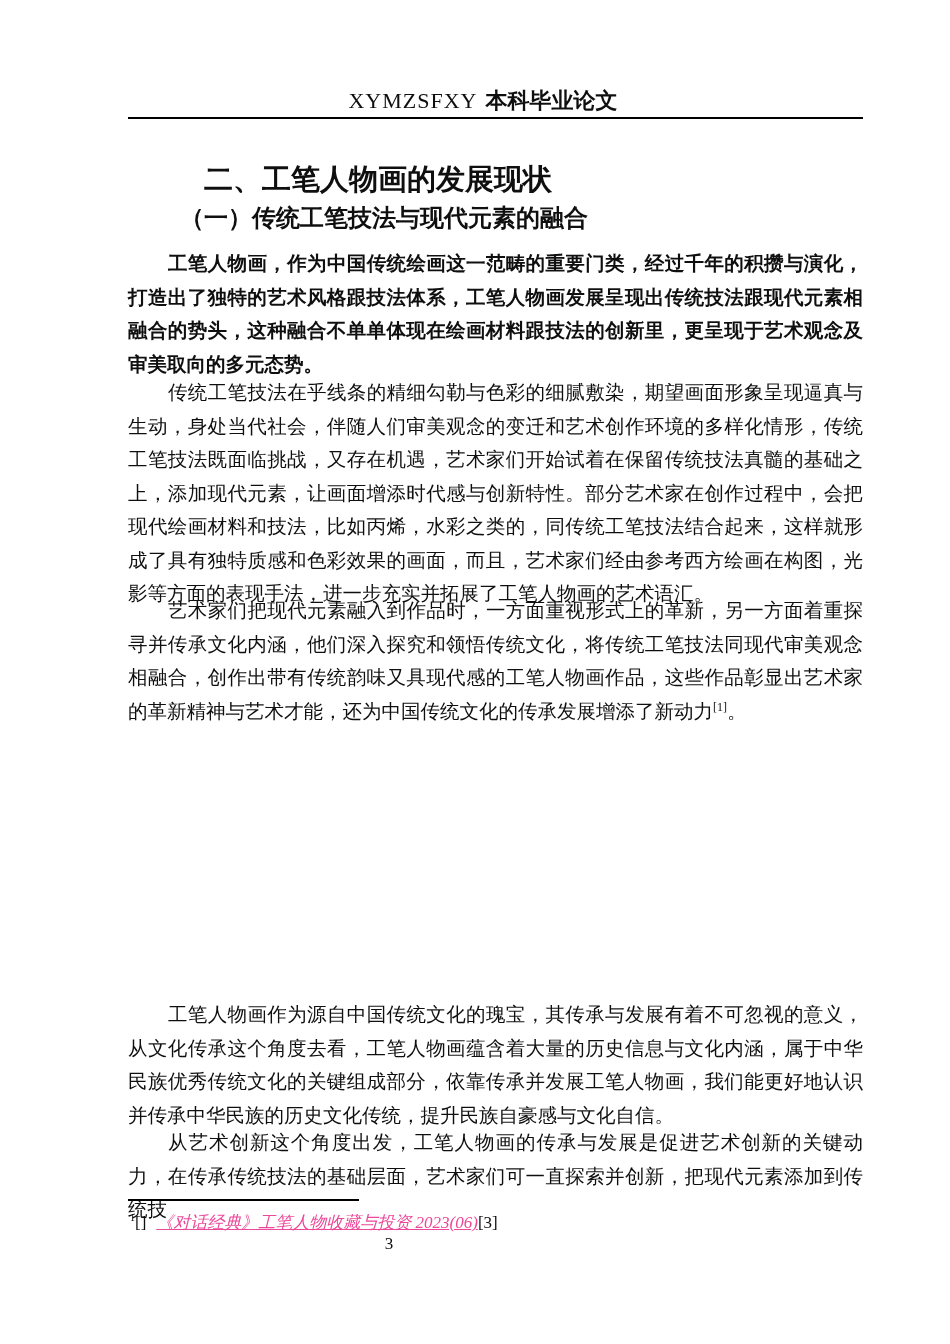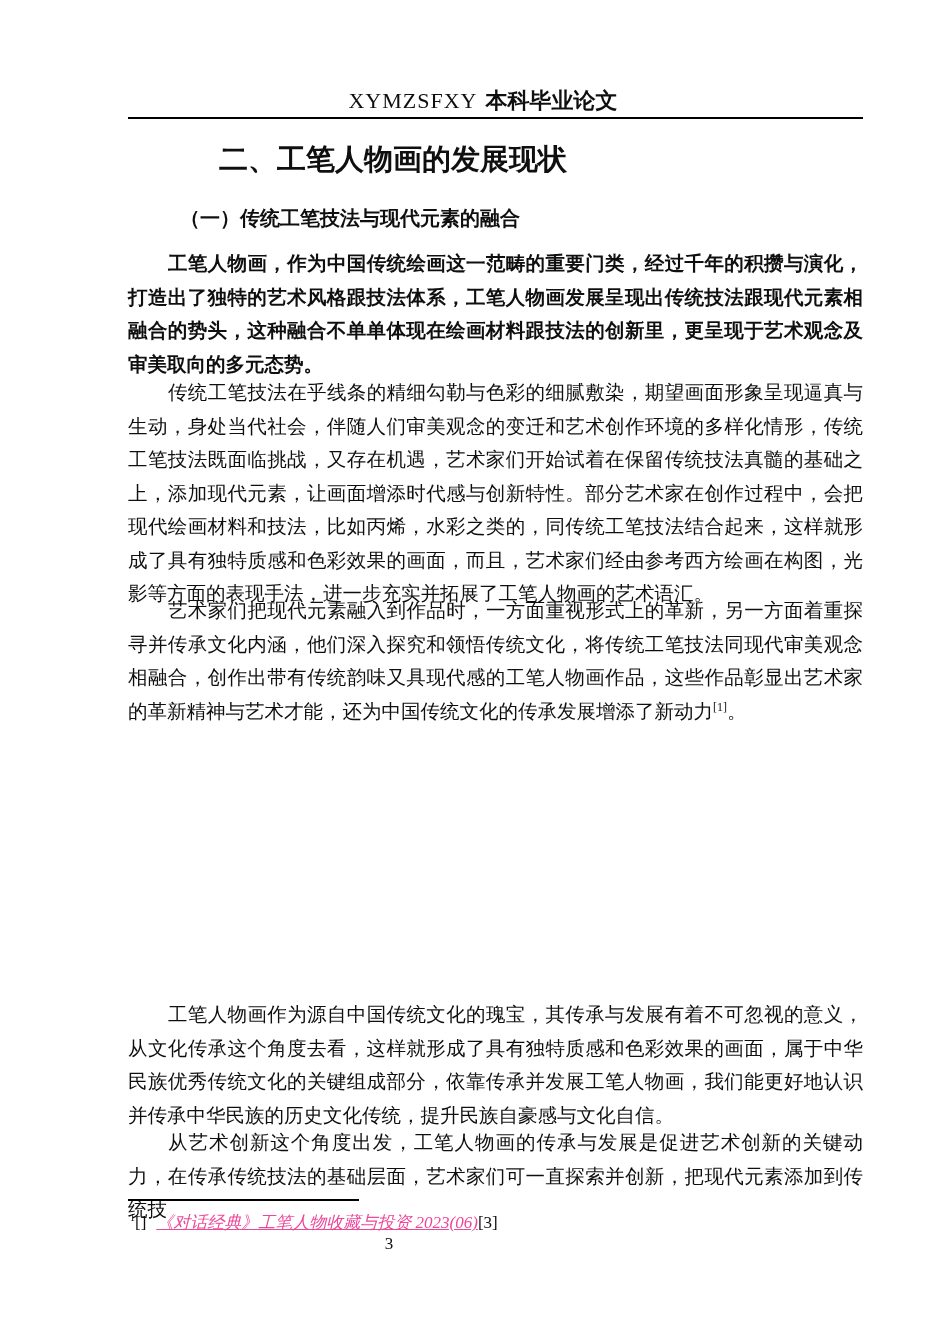--- a/index.html
+++ b/index.html
@@ -36,35 +36,34 @@
   .header-rule {
     position: absolute;
     top: 117px;
     left: 128px;
     width: 735px;
     height: 2px;
     background: #000000;
   }
   .h1 {
     position: absolute;
-    top: 142px;
+    top: 162px;
     left: 204px;
     font-family: "Liberation Sans", "DejaVu Sans", sans-serif;
     font-weight: 700;
     font-size: 29px;
     line-height: 34px;
     white-space: nowrap;
-    margin-left: 15px;
   }
   .h2 {
     position: absolute;
     left: 180px;
     font-family: "Liberation Sans", "DejaVu Sans", sans-serif;
     font-weight: 700;
-    font-size: 20px;
+    font-size: 24px;
     line-height: 32px;
     white-space: nowrap;
   }
   .h2a { top: 202px; }
   .h2b { top: 953px; }
   .para {
     position: absolute;
     left: 128px;
     width: 735px;
     font-size: 19.5px;
@@ -138,21 +137,21 @@
   <div class="h2 h2a">（一）传统工笔技法与现代元素的融合</div>
 
   <p class="para p1">工笔人物画，作为中国传统绘画这一范畴的重要门类，经过千年的积攒与演化，打造出了独特的艺术风格跟技法体系，工笔人物画发展呈现出传统技法跟现代元素相融合的势头，这种融合不单单体现在绘画材料跟技法的创新里，更呈现于艺术观念及审美取向的多元态势。</p>
 
   <p class="para p2">传统工笔技法在乎线条的精细勾勒与色彩的细腻敷染，期望画面形象呈现逼真与生动，身处当代社会，伴随人们审美观念的变迁和艺术创作环境的多样化情形，传统工笔技法既面临挑战，又存在机遇，艺术家们开始试着在保留传统技法真髓的基础之上，添加现代元素，让画面增添时代感与创新特性。部分艺术家在创作过程中，会把现代绘画材料和技法，比如丙烯，水彩之类的，同传统工笔技法结合起来，这样就形成了具有独特质感和色彩效果的画面，而且，艺术家们经由参考西方绘画在构图，光影等方面的表现手法，进一步充实并拓展了工笔人物画的艺术语汇。</p>
 
   <p class="para p3"><span>艺术家们把现代元素融入到作品时，一方面重视形式上的革新，另一方面着重探寻并传承文化内涵，他们深入探究和领悟传统文化，将传统工笔技法同现代审美观念相融合，创作出带有传统韵味又具现代感的工笔人物画作品，这些作品彰显出艺术家的革新精神与艺术才能，还为中国传统文化的传承发展增添了新动力</span><sup>[1]</sup><span>。</span></p>
 
 
 
-  <p class="para p5">工笔人物画作为源自中国传统文化的瑰宝，其传承与发展有着不可忽视的意义，从文化传承这个角度去看，这样就形成了具有独特质感和色彩效果的画面，属于中华民族优秀传统文化的关键组成部分，依靠传承并发展工笔人物画，我们能更好地认识并传承中华民族的历史文化传统，提升民族自豪感与文化自信。</p>
+  <p class="para p5">工笔人物画作为源自中国传统文化的瑰宝，其传承与发展有着不可忽视的意义，从文化传承这个角度去看，工笔人物画蕴含着大量的历史信息与文化内涵，属于中华民族优秀传统文化的关键组成部分，依靠传承并发展工笔人物画，我们能更好地认识并传承中华民族的历史文化传统，提升民族自豪感与文化自信。</p>
 
   <p class="para p6">从艺术创新这个角度出发，工笔人物画的传承与发展是促进艺术创新的关键动力，在传承传统技法的基础层面，艺术家们可一直探索并创新，把现代元素添加到传统技</p>
 
   <div class="footnote-rule"></div>
 
   <div class="footnote">
     <span class="fn-sup">1</span><span class="fn-bracket">[]</span><a class="fn-link">《对话经典》工笔人物收藏与投资 2023(06)</a><span class="fn-suffix">[3]</span>
   </div>
 
   <div class="page-number">3</div>

